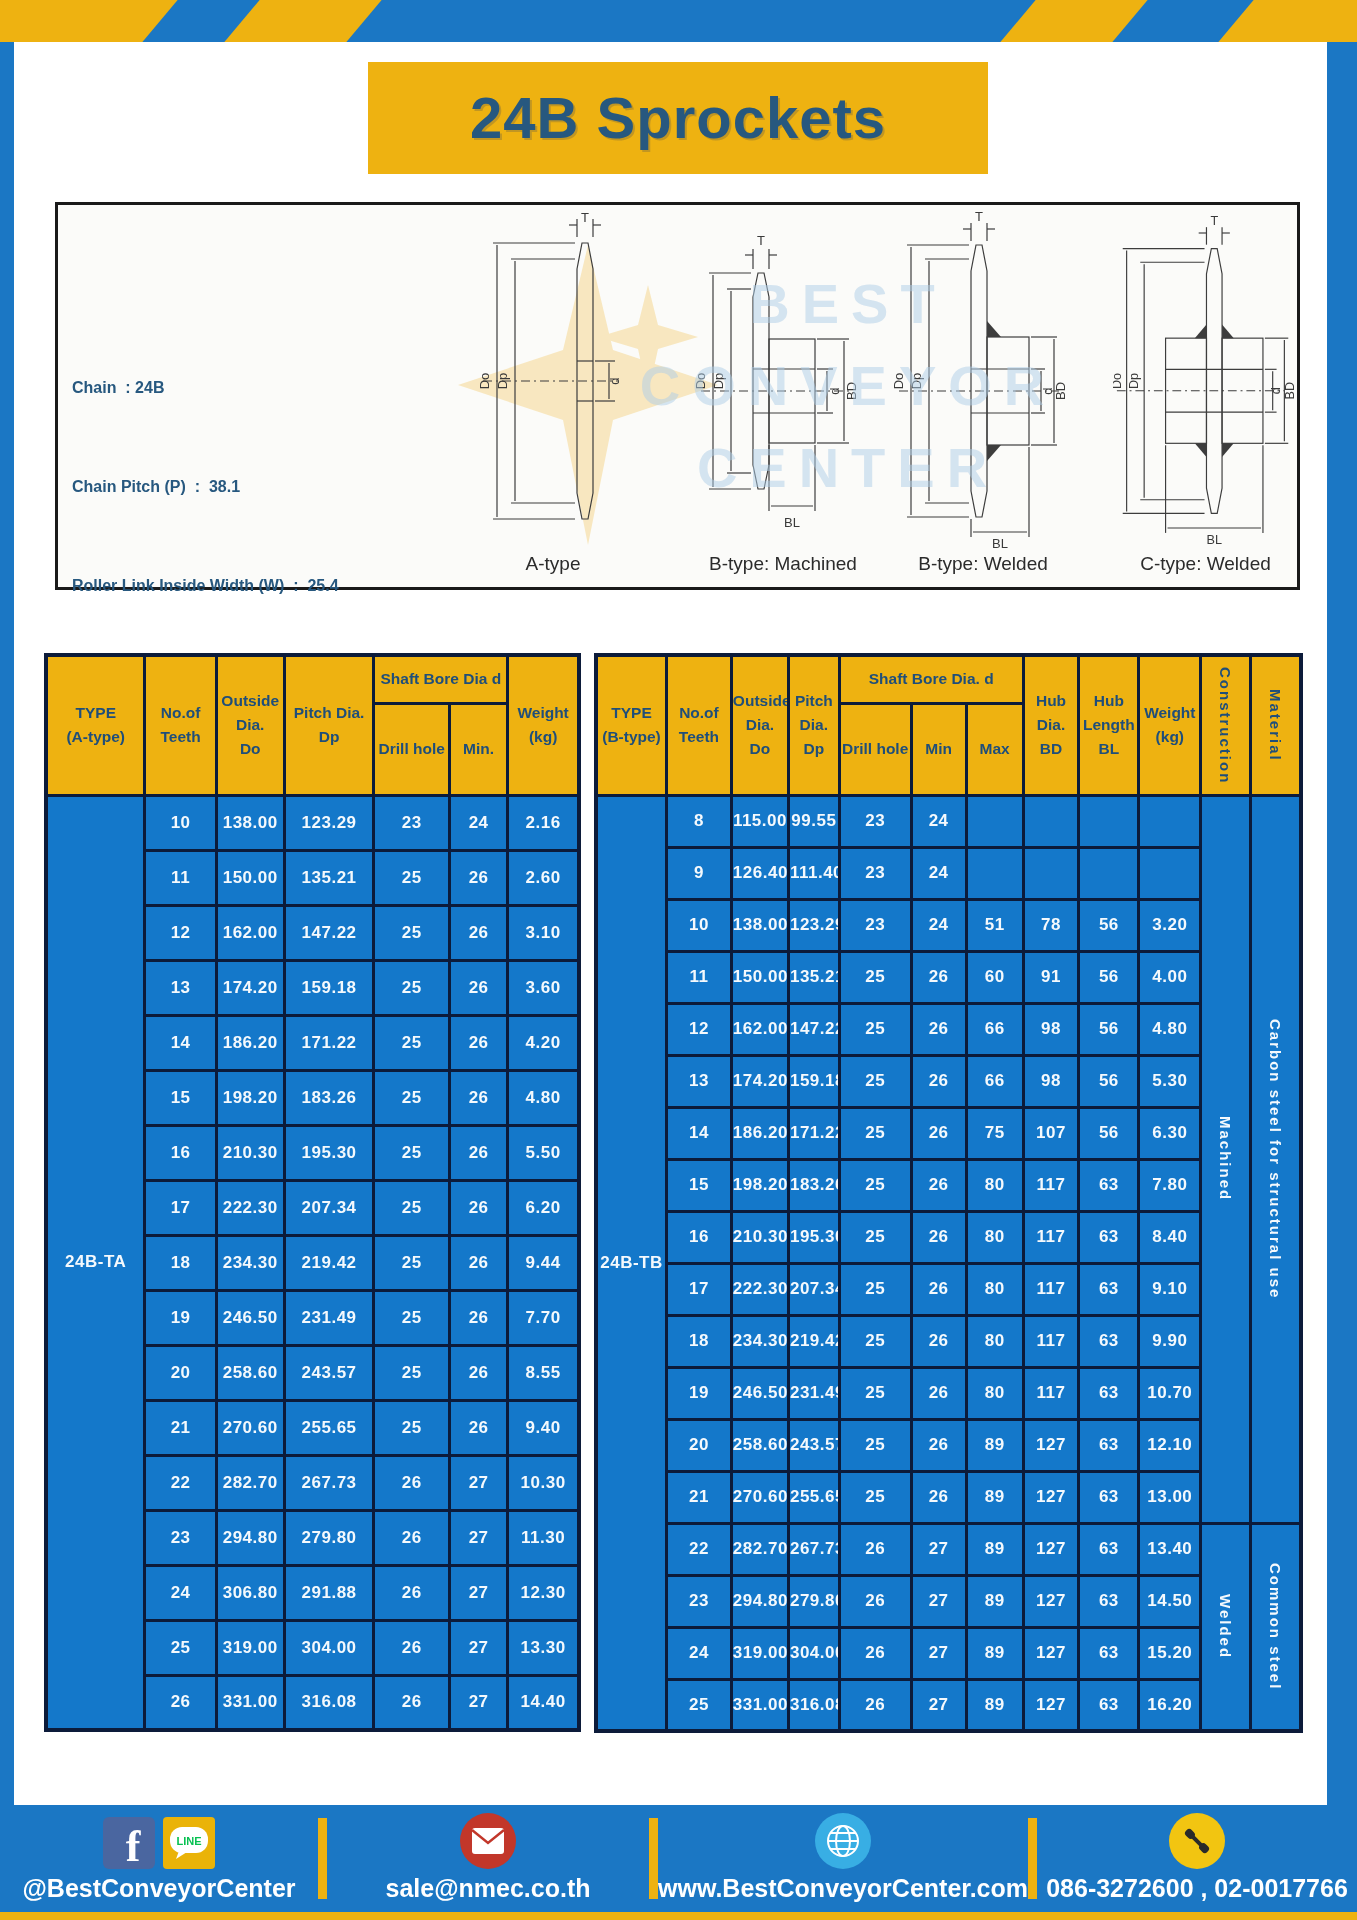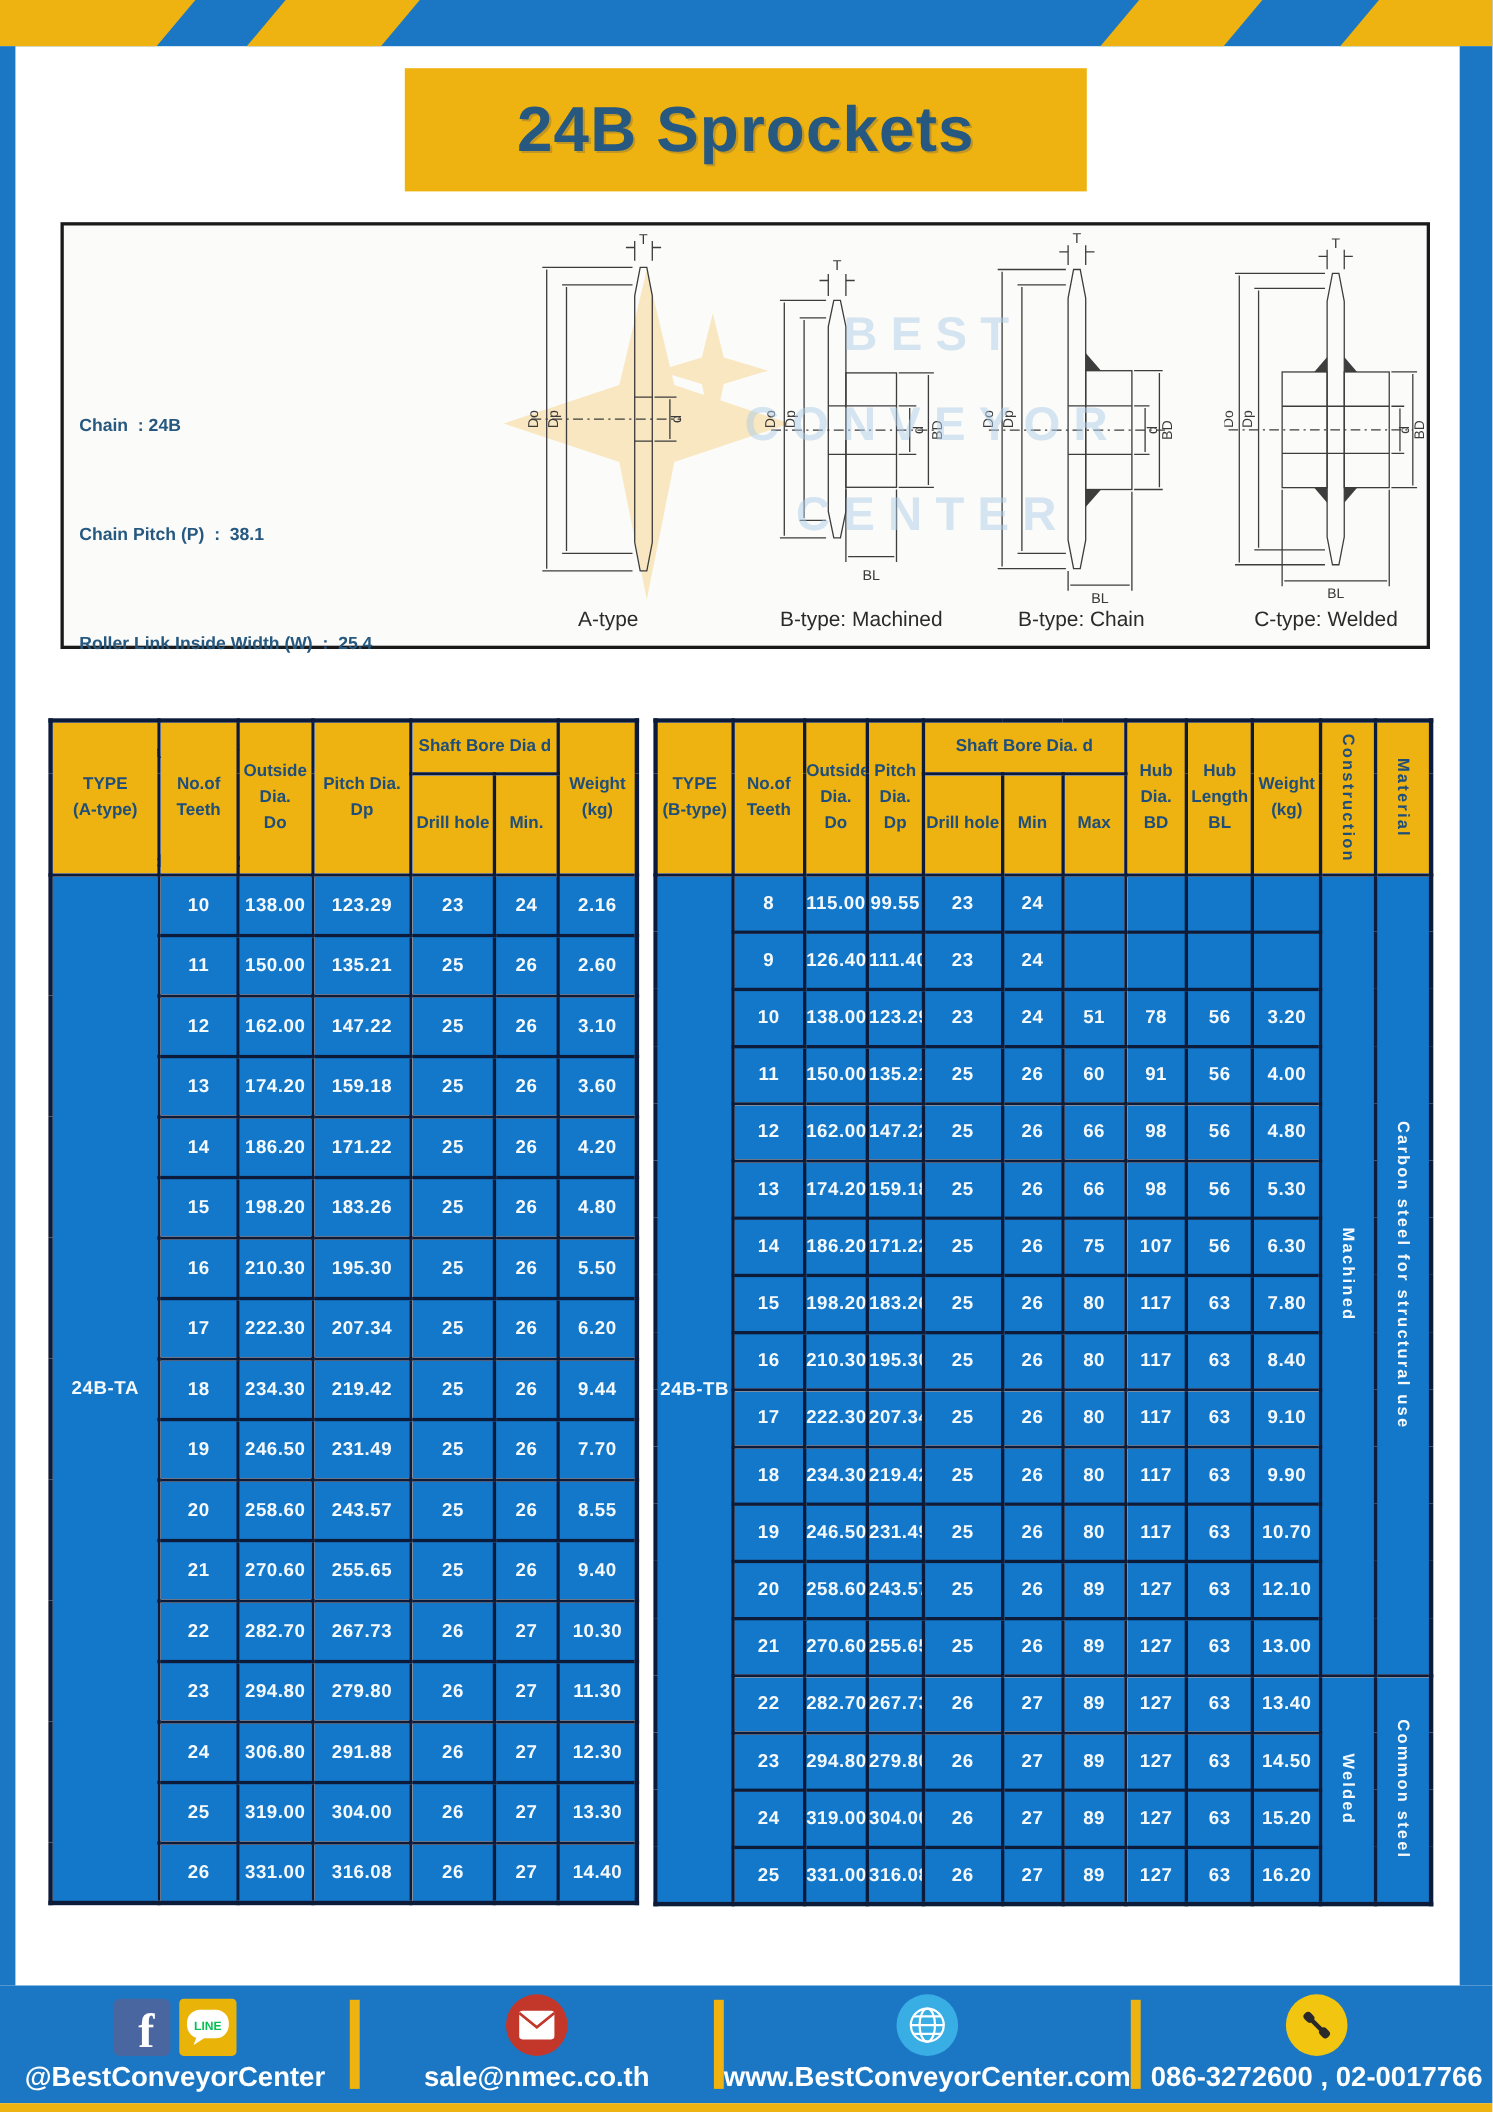--- a/index.html
+++ b/index.html
@@ -21,21 +21,21 @@
                 color:#27587f;letter-spacing:1px;text-shadow:2px 2px 0 rgba(80,80,80,0.28);}
   
   .panel{position:absolute;left:55px;top:202px;width:1245px;height:388px;background:#fbfbf9;
          border:3px solid #1a1a1a;box-sizing:border-box;}
   .specs{position:absolute;left:14px;top:100px;white-space:pre;color:#27587f;
          font-size:16px;font-weight:bold;line-height:33px;}
   .drawing{position:absolute;top:6px;z-index:1;}
   .dimlab{font-size:13px;fill:#3a3a3a;font-family:"Liberation Sans",sans-serif;}
   .diag-label{position:absolute;top:348px;text-align:center;font-size:19px;color:#2b2b2b;z-index:2;}
   .watermark{position:absolute;left:470px;top:58px;width:640px;text-align:center;z-index:3;
-             pointer-events:none;color:rgba(173,205,231,0.5);font-weight:bold;font-size:43px;
+             pointer-events:none;color:rgba(173,205,231,0.5);font-weight:bold;font-size:56px;
              letter-spacing:12px;line-height:82px;}
   .wm-star{position:absolute;left:400px;top:40px;z-index:0;opacity:0.33;pointer-events:none;}
   
   .tbl-wrap{position:absolute;top:653px;}
   .tbl-a-wrap{left:44px;width:537px;}
   .tbl-b-wrap{left:594px;width:709px;}
   table{border-collapse:collapse;table-layout:fixed;width:100%;border:4px solid #0c1b3a;}
   th,td{border:3px solid #0c1b3a;text-align:center;vertical-align:middle;padding:0;overflow:hidden;}
   th{background:#eeb211;color:#1f4e7a;font-size:15.5px;font-weight:bold;white-space:pre-line;line-height:1.55;}
   td{background:#1478ca;color:#f4f9fd;font-size:17px;font-weight:bold;letter-spacing:0.5px;}
@@ -229,21 +229,21 @@
       <text class="dimlab" text-anchor="middle" x="104" y="10">T</text>
       <text class="dimlab" text-anchor="middle" transform="rotate(-90 8 170)" x="8" y="170">Do</text>
       <text class="dimlab" text-anchor="middle" transform="rotate(-90 26 170)" x="26" y="170">Dp</text>
       <text class="dimlab" text-anchor="middle" transform="rotate(-90 172 180)" x="172" y="180">d</text>
       <text class="dimlab" text-anchor="middle" transform="rotate(-90 186 180)" x="186" y="180">BD</text>
       <text class="dimlab" text-anchor="middle" x="104" y="337">BL</text>
     </svg>
 
     <div class="diag-label" style="left:430px;width:130px">A-type</div>
     <div class="diag-label" style="left:635px;width:180px">B-type: Machined</div>
-    <div class="diag-label" style="left:835px;width:180px">B-type: Chain</div>
+    <div class="diag-label" style="left:835px;width:180px">B-type: Welded</div>
     <div class="diag-label" style="left:1055px;width:185px">C-type: Welded</div>
 
     <div class="watermark">
       <div>BEST</div>
       <div>CONVEYOR</div>
       <div>CENTER</div>
     </div>
   </div>
 
   <div class="tbl-wrap tbl-a-wrap">

